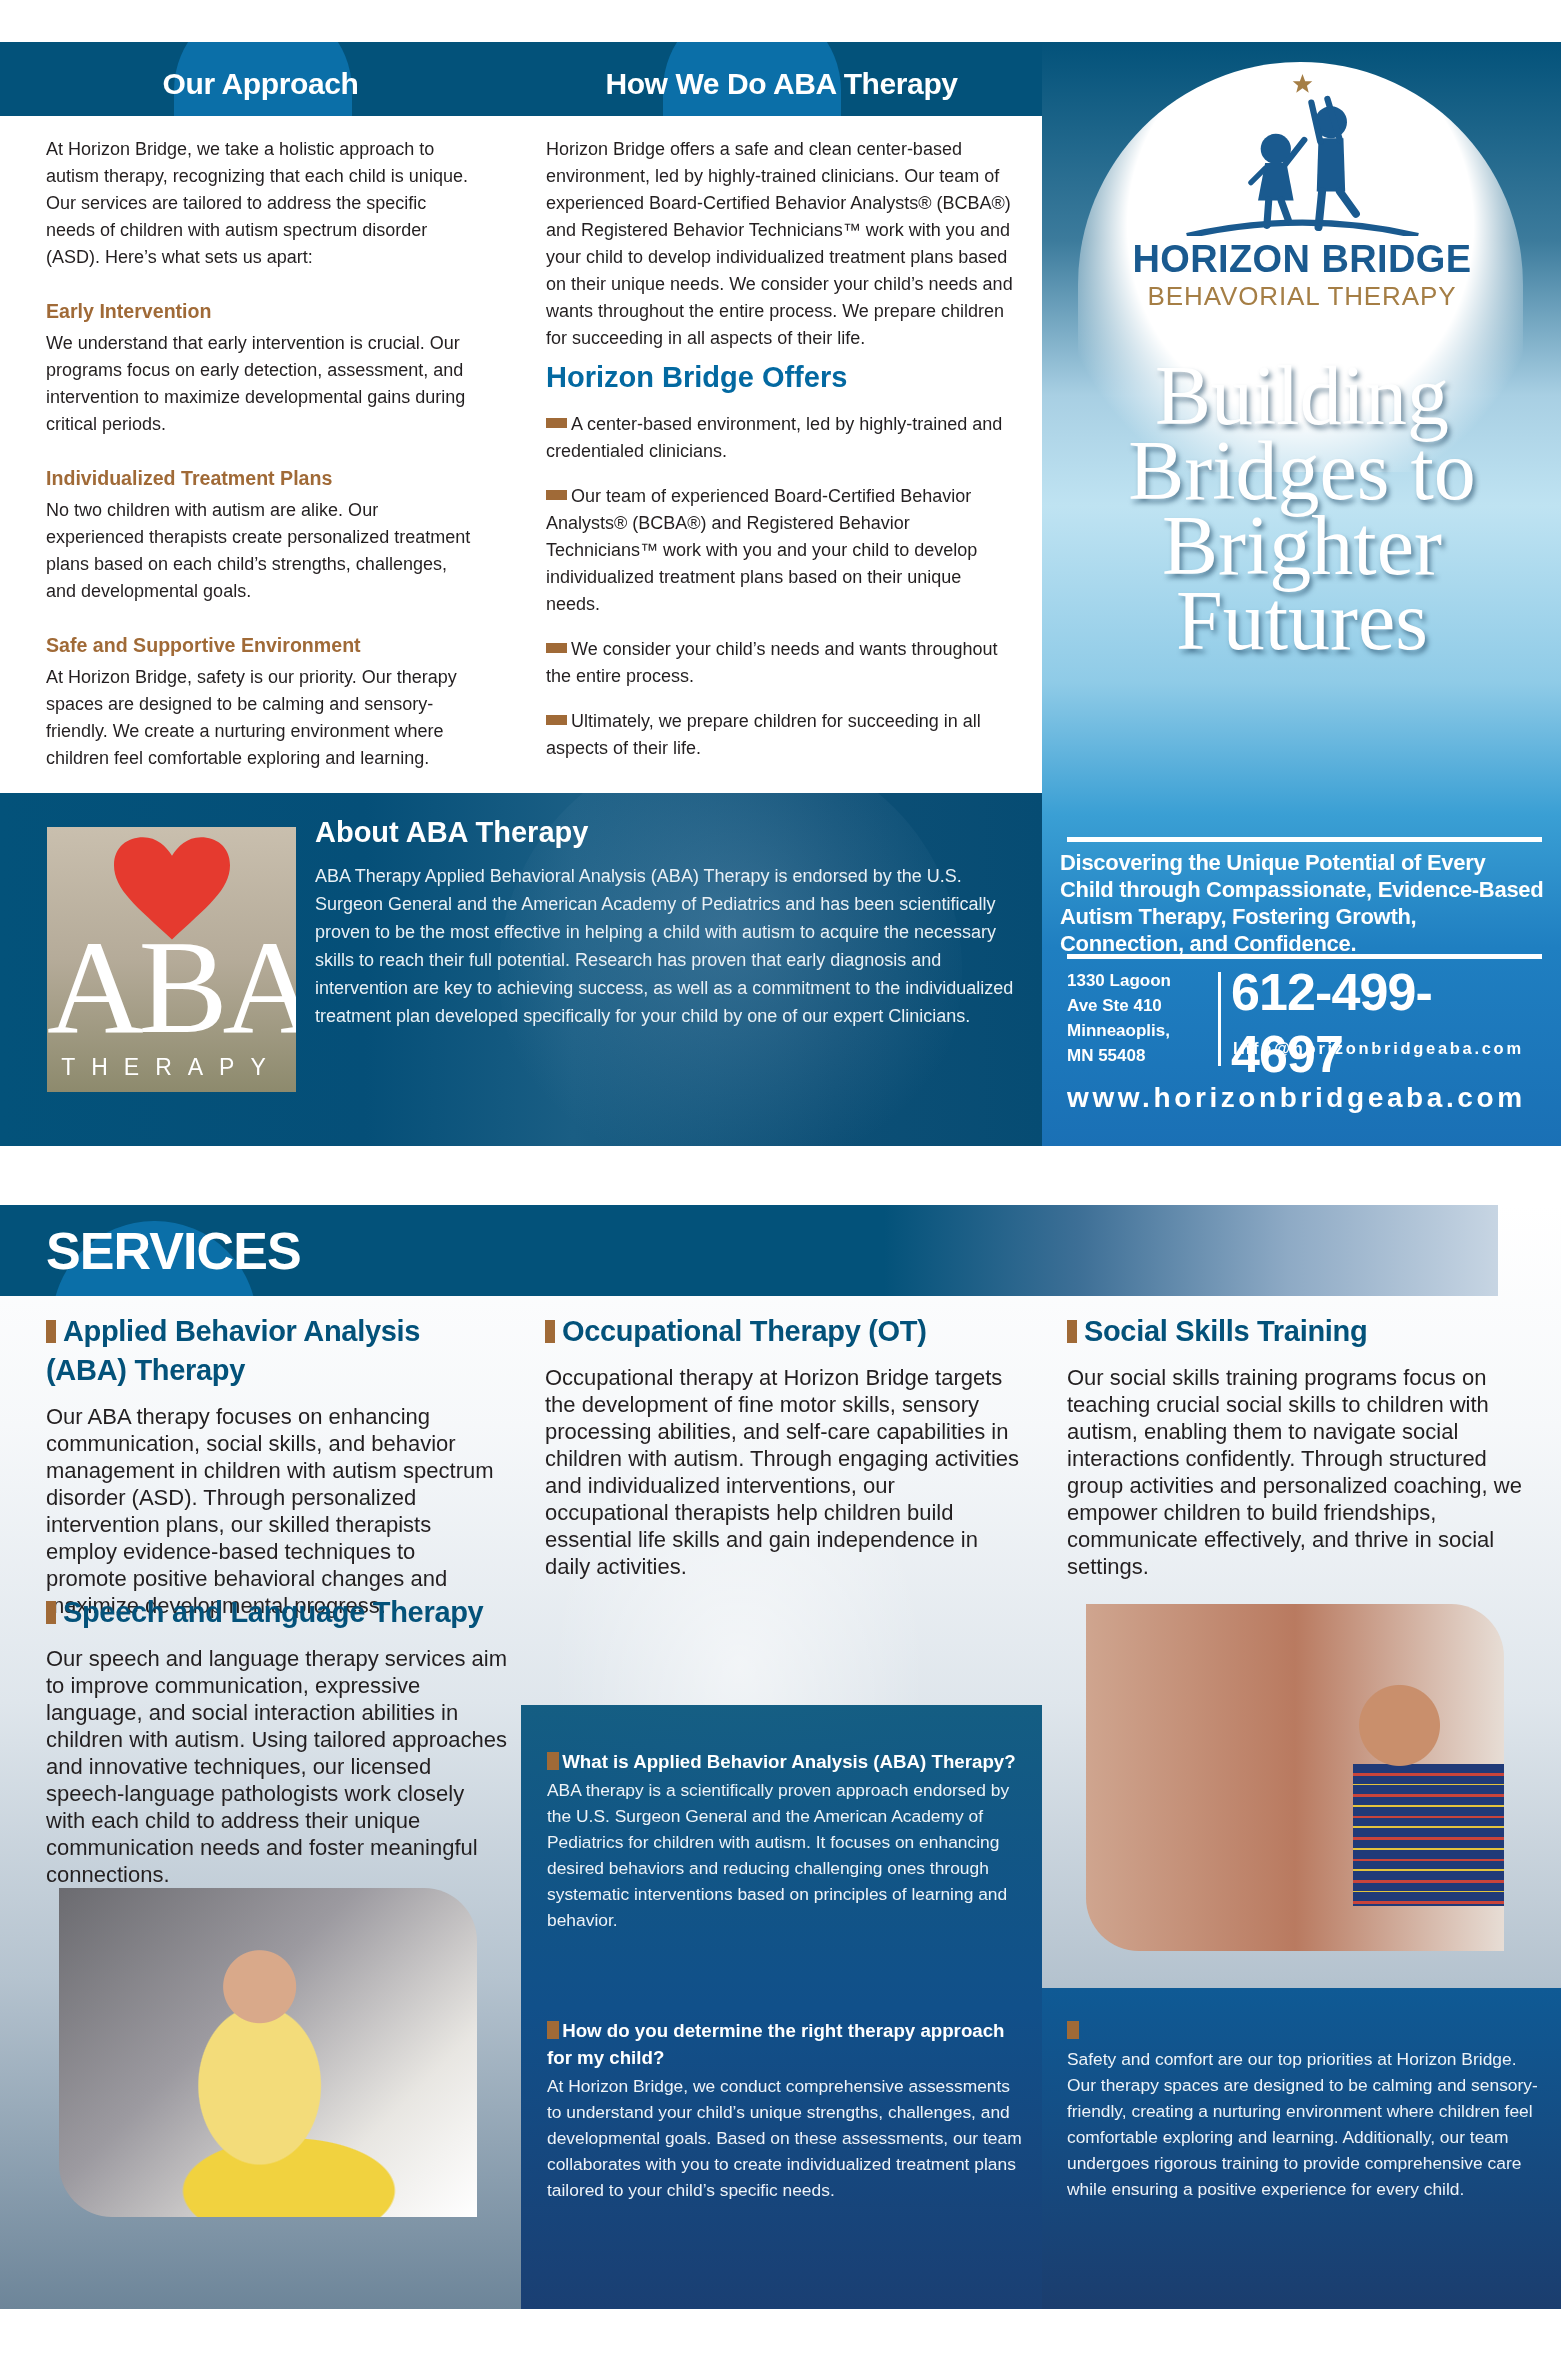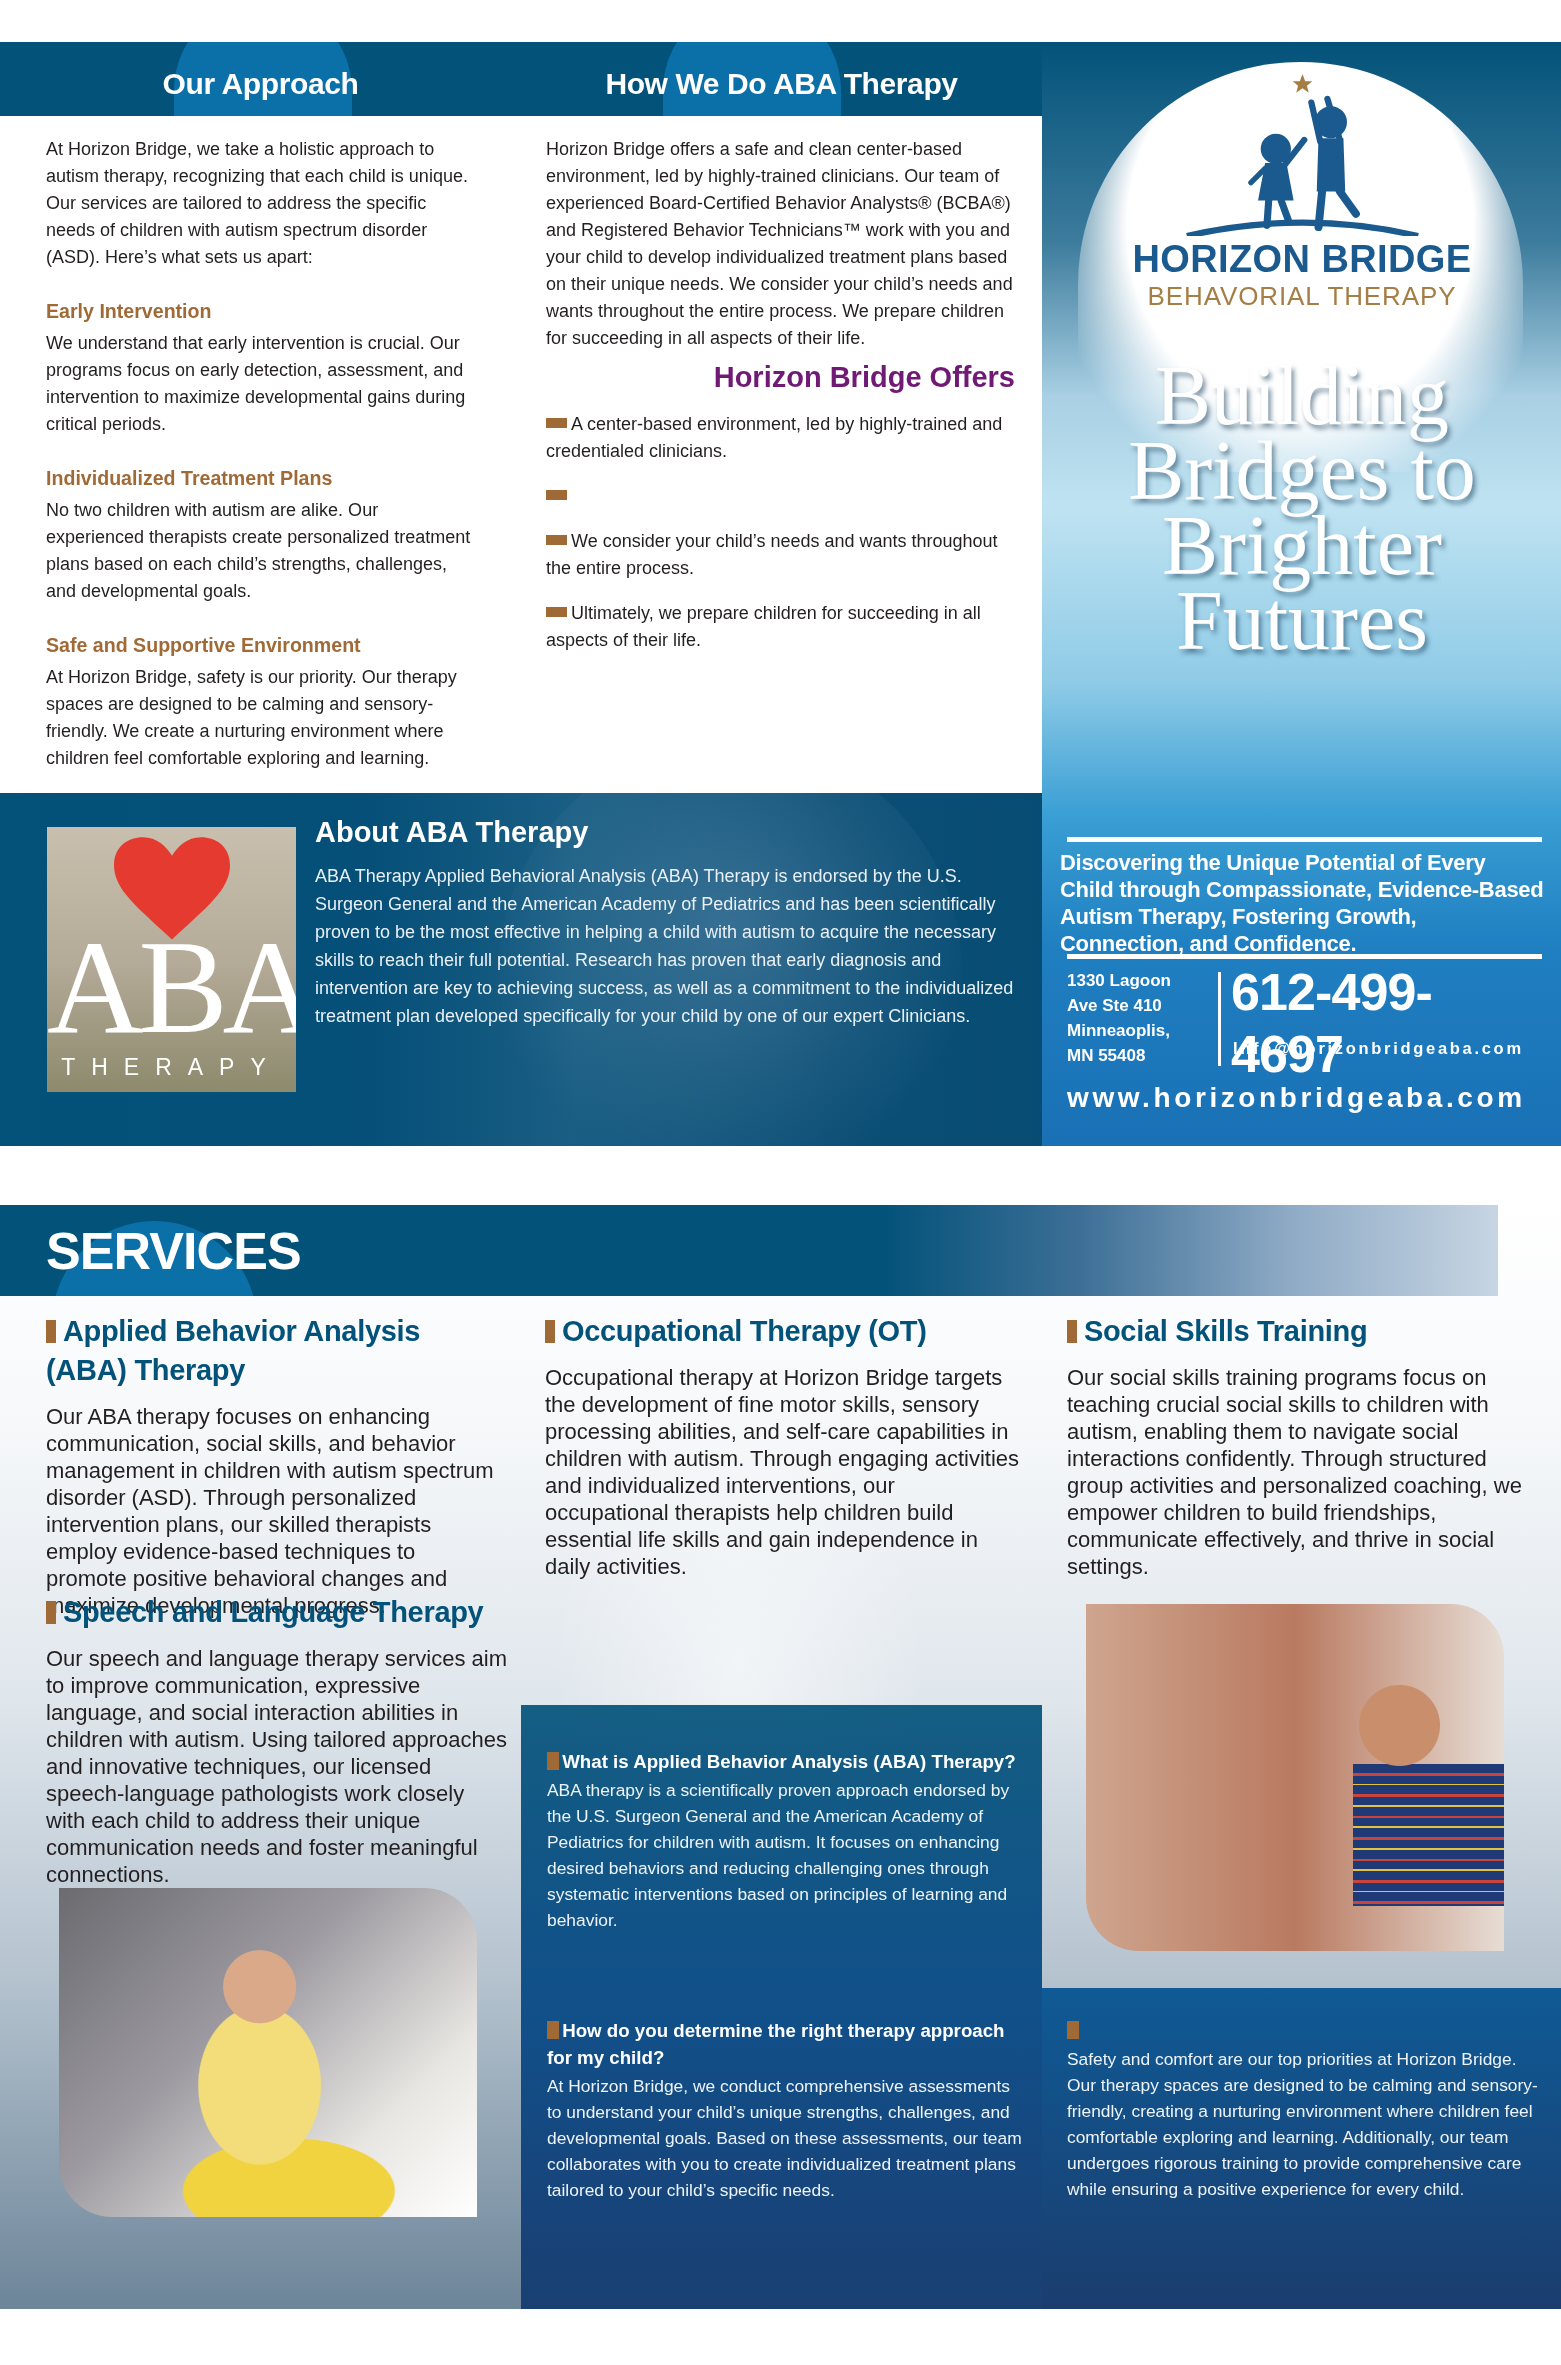--- a/index.html
+++ b/index.html
@@ -27,21 +27,21 @@
   .col2 .col-head .arch { left: 142px; }
   .col-head h2 {
     position: relative; color: #ffffff; font-weight: bold; font-size: 30px;
     font-family: "Liberation Sans", sans-serif; letter-spacing: -0.4px; padding-top: 9px;
   }
 
   .col-body { padding: 19.6px 46px 0 46px; font-size: 18px; line-height: 27px; color: #231f20; }
   .col2 .col-body { padding: 19.6px 27px 0 25px; }
   .col-body p { margin-bottom: 27px; }
   .sub-h { color: #a06a37; font-weight: bold; font-size: 19.6px; line-height: 27px; margin-top: 0; margin-bottom: 5.3px; }
-  .offers-title { color: #701a75; font-weight: bold; font-size: 29px; text-align: right; margin: 7.1px 0 19.6px 0; }
+  .offers-title { color: #0369a1; font-weight: bold; font-size: 29px; text-align: left; margin: 7.1px 0 19.6px 0; }
   .bullet { margin-bottom: 18px; }
   .bullet .sq {
     display: inline-block; width: 21.4px; height: 9.8px; background: #a06a37; margin-right: 3.6px; vertical-align: 1.8px;
   }
 
   
   .about-band {
     position: absolute; left: 0; top: 751px; width: 1042px; height: 353px;
     background: linear-gradient(90deg, #03527a 0%, #054f78 35%, #1a5e84 55%, #0d4f76 80%, #064c73 100%);
     overflow: hidden;
@@ -183,21 +183,21 @@
 
   <div class="col col2">
     <div class="col-head">
       <div class="arch"></div>
       <h2>How We Do ABA Therapy</h2>
     </div>
     <div class="col-body">
       <p style="margin-bottom:12.5px">Horizon Bridge offers a safe and clean center-based environment, led by highly-trained clinicians. Our team of experienced Board-Certified Behavior Analysts® (BCBA®) and Registered Behavior Technicians™ work with you and your child to develop individualized treatment plans based on their unique needs. We consider your child’s needs and wants throughout the entire process. We prepare children for succeeding in all aspects of their life.</p>
       <div class="offers-title">Horizon Bridge Offers</div>
       <div class="bullet"><span class="sq"></span><span>A center-based environment, led by highly-trained and credentialed clinicians.</span></div>
-      <div class="bullet"><span class="sq"></span></div>
+      <div class="bullet"><span class="sq"></span><span>Our team of experienced Board-Certified Behavior Analysts® (BCBA®) and Registered Behavior Technicians™ work with you and your child to develop individualized treatment plans based on their unique needs.</span></div>
       <div class="bullet"><span class="sq"></span><span>We consider your child’s needs and wants throughout the entire process.</span></div>
       <div class="bullet"><span class="sq"></span><span>Ultimately, we prepare children for succeeding in all aspects of their life.</span></div>
     </div>
   </div>
 
   <div class="about-band">
     <div class="ghost-face"></div>
     <div class="aba-img">
       <svg class="heart" viewBox="0 0 100 90">
         <path d="M50 88 C20 60 0 45 0 24 C0 8 12 0 25 0 C37 0 45 8 50 16 C55 8 63 0 75 0 C88 0 100 8 100 24 C100 45 80 60 50 88 Z" fill="#e53a2f"></path>

